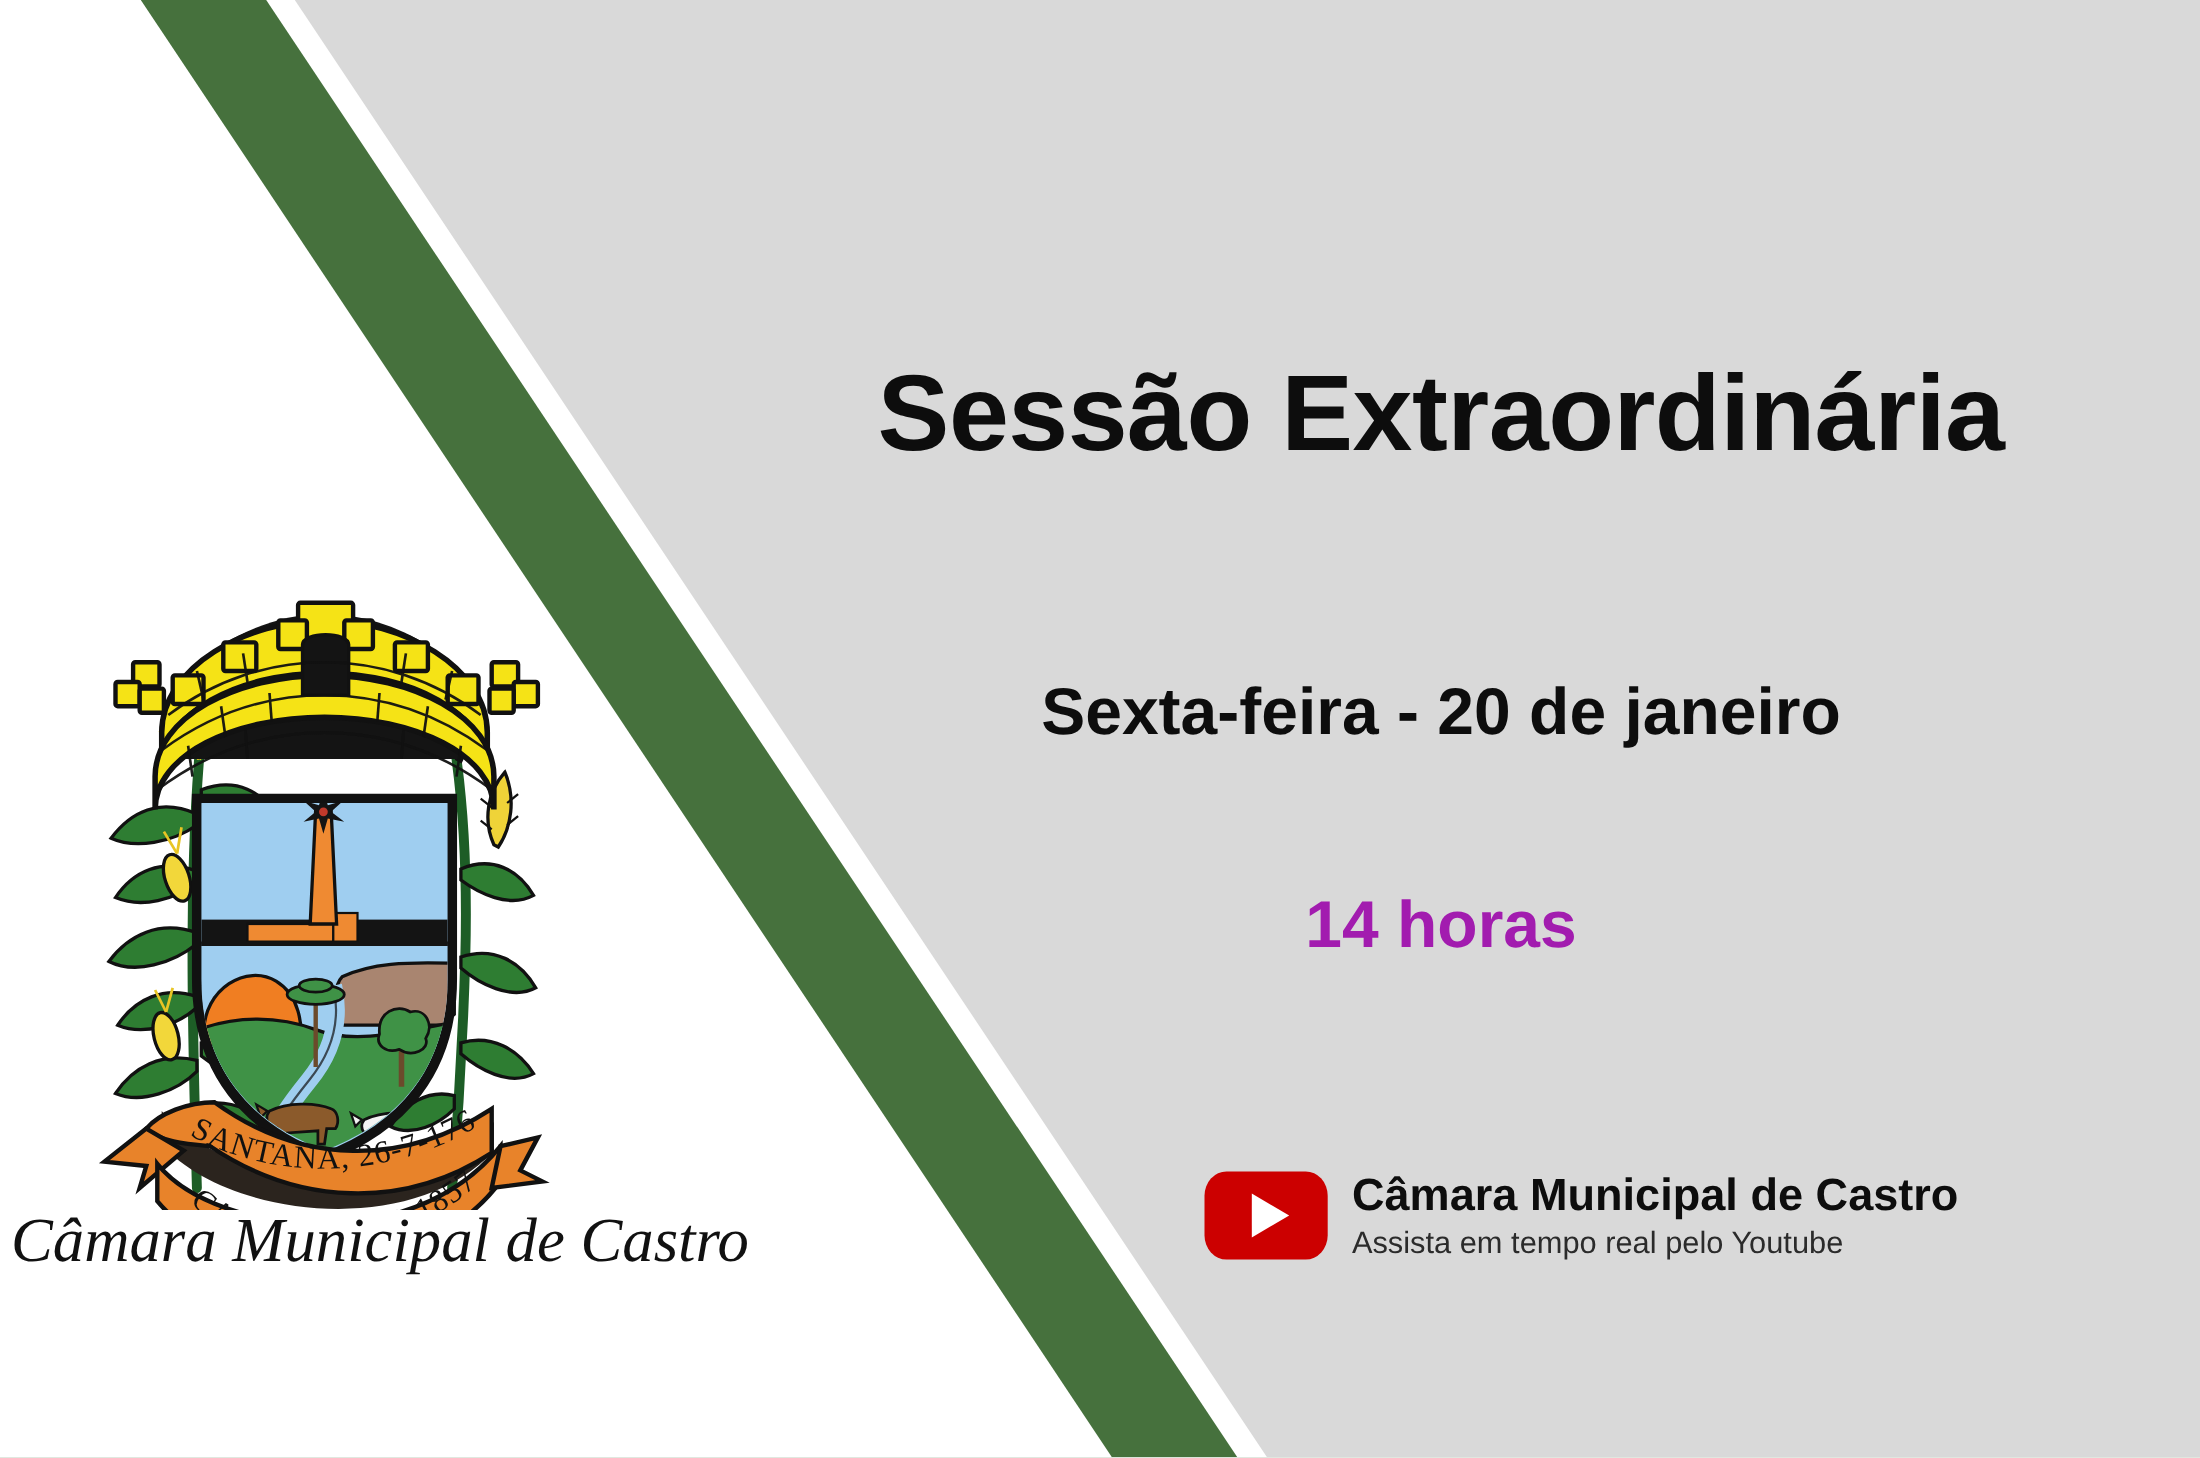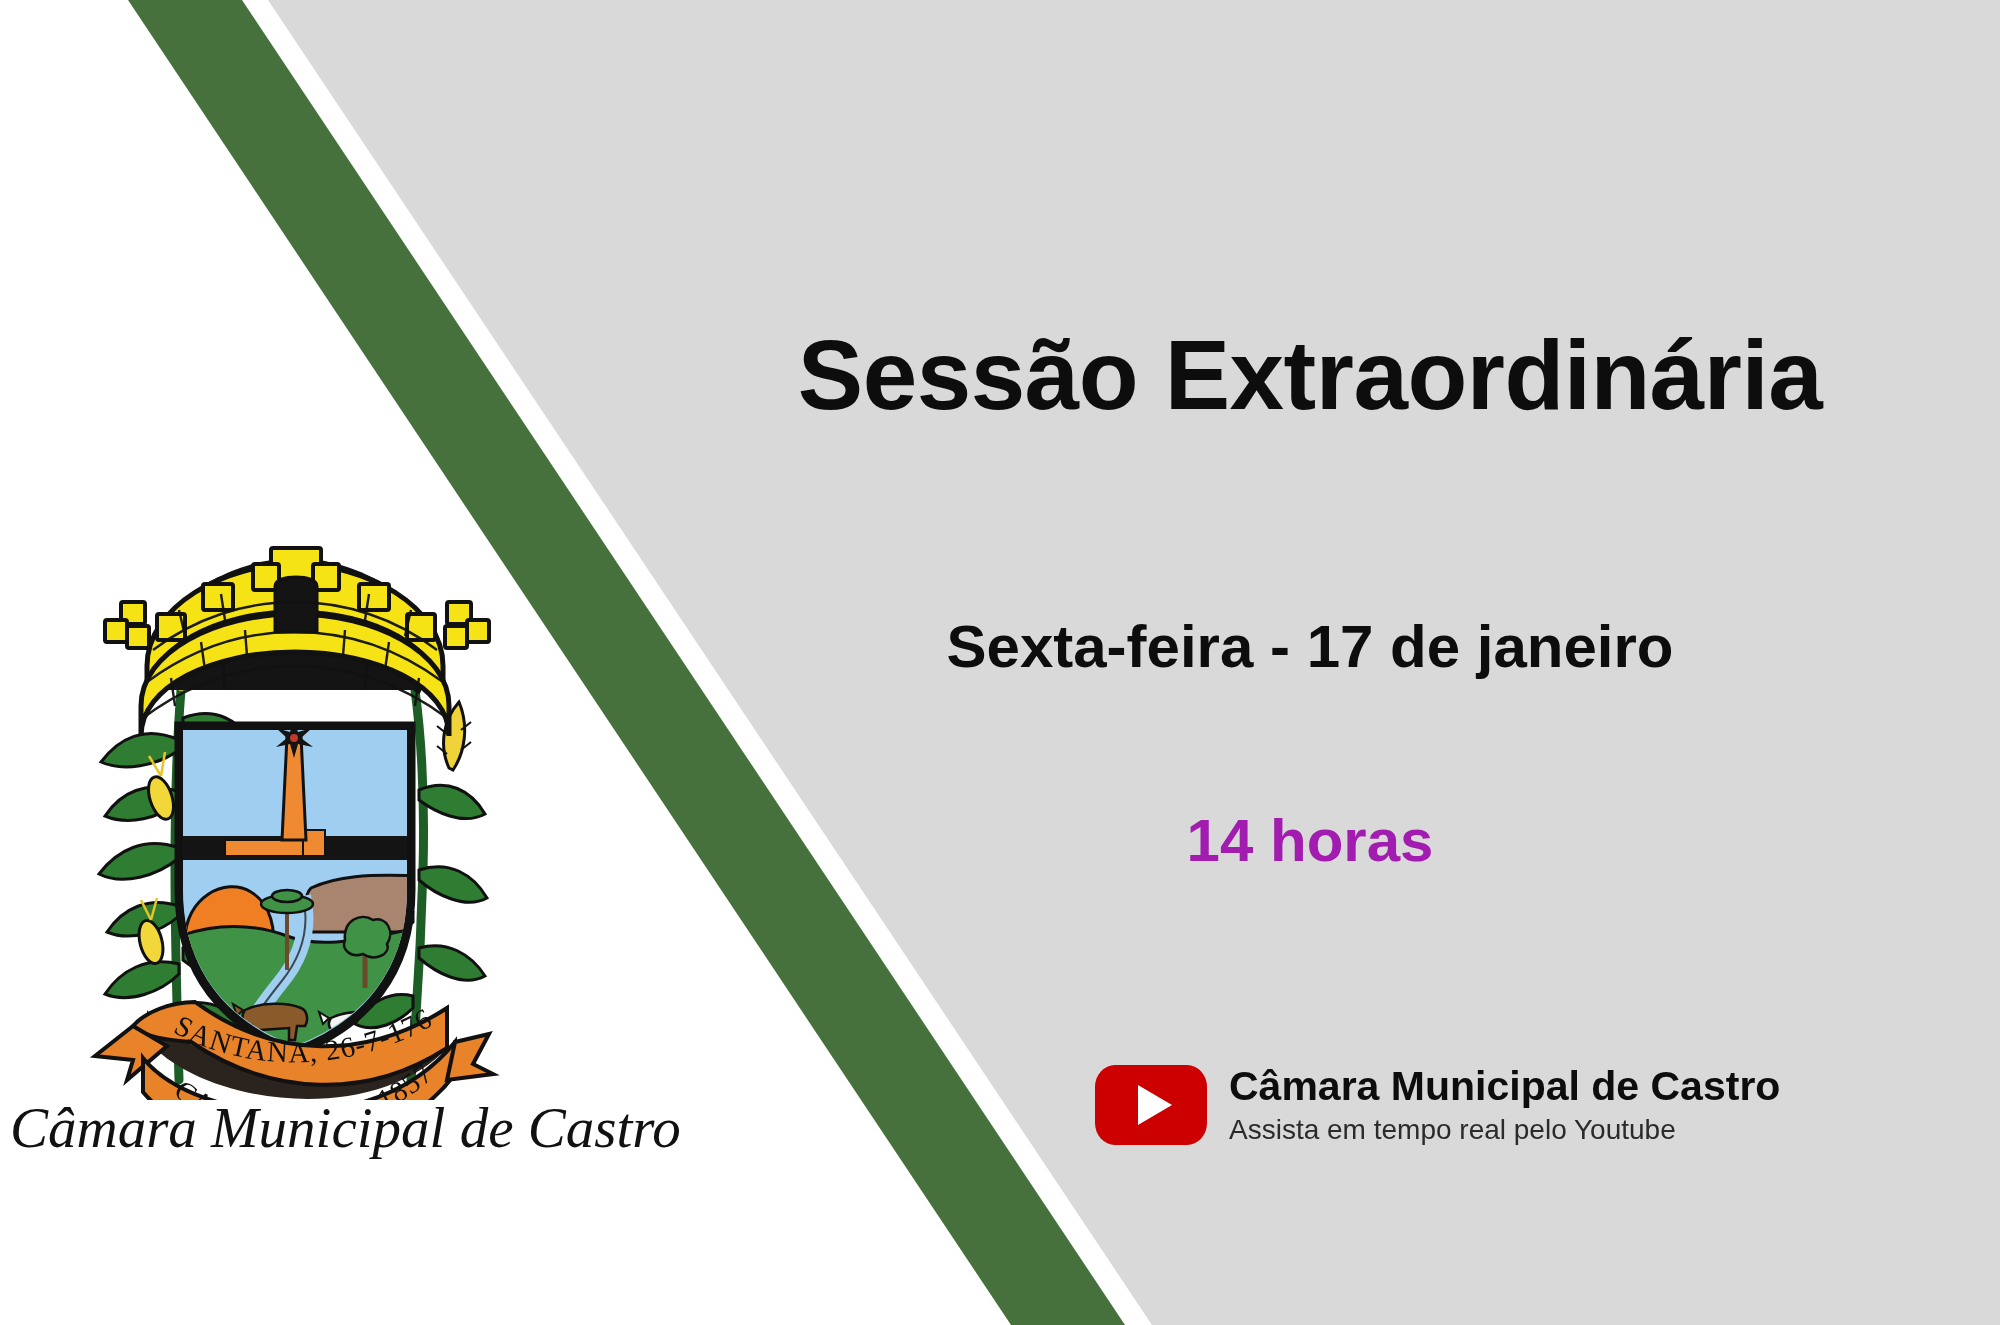--- a/index.html
+++ b/index.html
@@ -377,21 +377,21 @@
       </text>
     </g>
   </svg>
 
   <div class="crest-caption">Câmara Municipal de Castro</div>
 
   <div class="right-col">
 
     <div class="title">Sessão Extraordinária</div>
 
-    <div class="date-line">Sexta-feira - 17 de janeiro</div>
+    <div class="date-line">Sexta-feira - 20 de janeiro</div>
 
     <div class="time-line">14 horas</div>
 
     <div class="yt-block">
       <div class="yt-logo">
         <div class="yt-triangle"></div>
       </div>
       <div class="yt-text">
         <div class="yt-title">Câmara Municipal de Castro</div>
         <div class="yt-sub">Assista em tempo real pelo Youtube</div>

